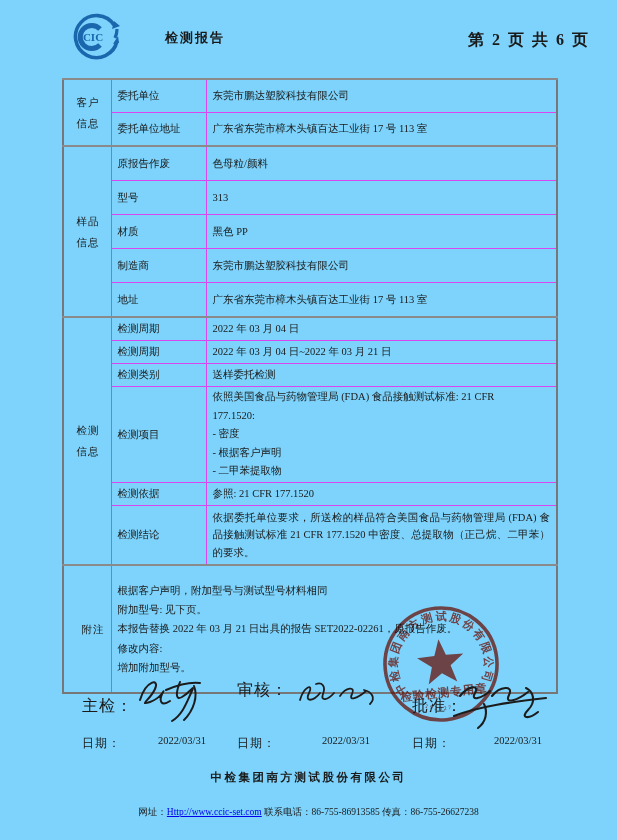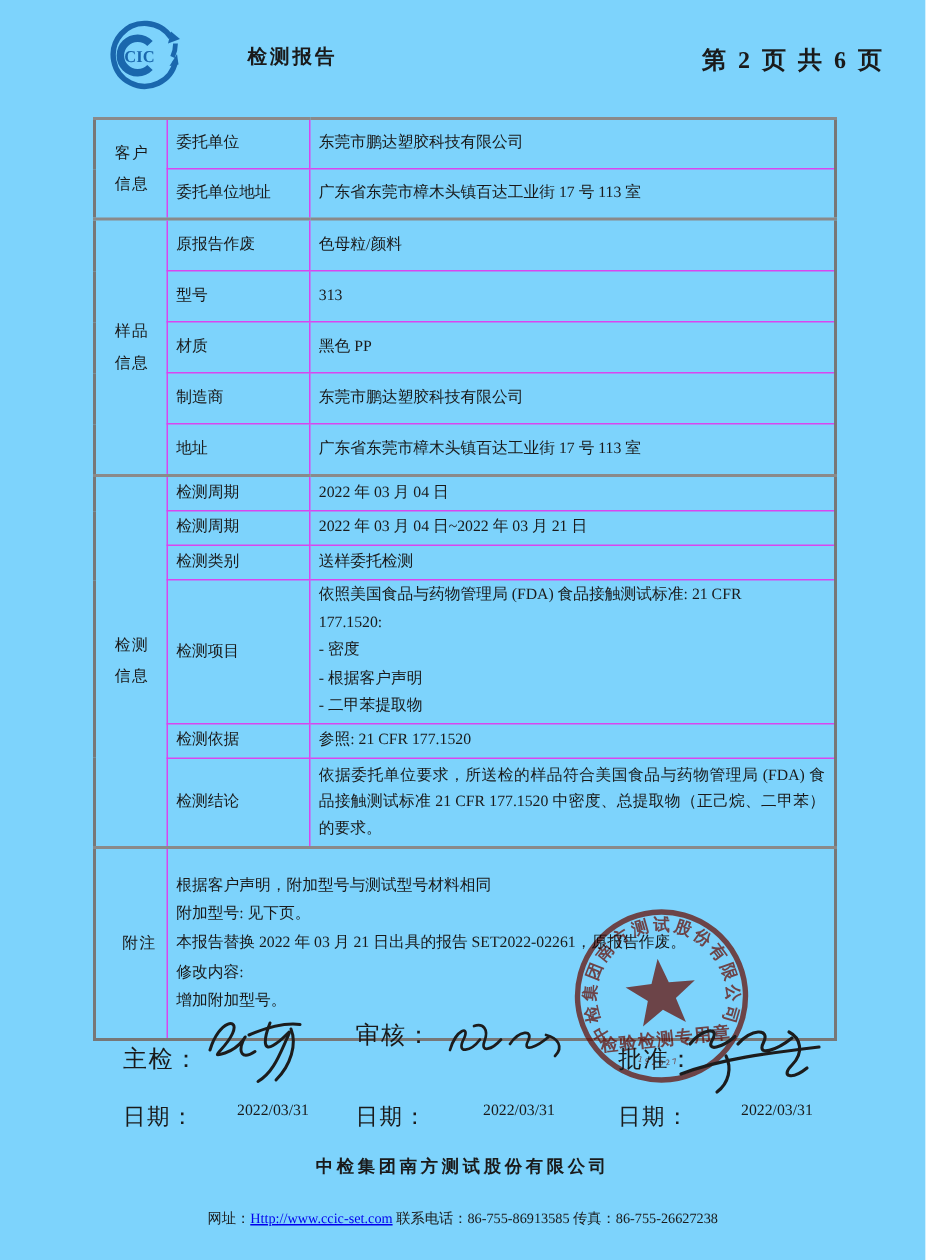--- a/index.html
+++ b/index.html
@@ -22,21 +22,21 @@
   td.sec-label{text-align:right;padding:0;}
   td.sec-label .vert{width:2.35em;margin:0 auto;line-height:2.0;letter-spacing:1px;}
   td.fld{padding-left:9px;}
   td.val{padding-left:11px;}
   .mline div{line-height:18.6px;}
   .just{text-align:justify;line-height:17.4px;padding:2px 0;}
   .notelines div{line-height:19.4px;}
 
   
   .sig-label{position:absolute;font-size:16px;letter-spacing:1px;}
-  .date-label{position:absolute;font-size:15px;letter-spacing:1px;}
+  .date-label{position:absolute;font-size:12px;letter-spacing:1px;}
   .date-val{position:absolute;font-size:10.5px;width:80px;text-align:center;}
   .sig-svg{position:absolute;z-index:6;}
 
   
   .stamp{position:absolute;left:380px;top:603px;z-index:4;opacity:0.88;
          mix-blend-mode:multiply;transform:rotate(-6deg);}
 
   
   .ftr{position:absolute;left:0;width:617px;text-align:center;}
   .ftr-company{top:770px;font-size:11.5px;font-weight:bold;letter-spacing:2.5px;}

